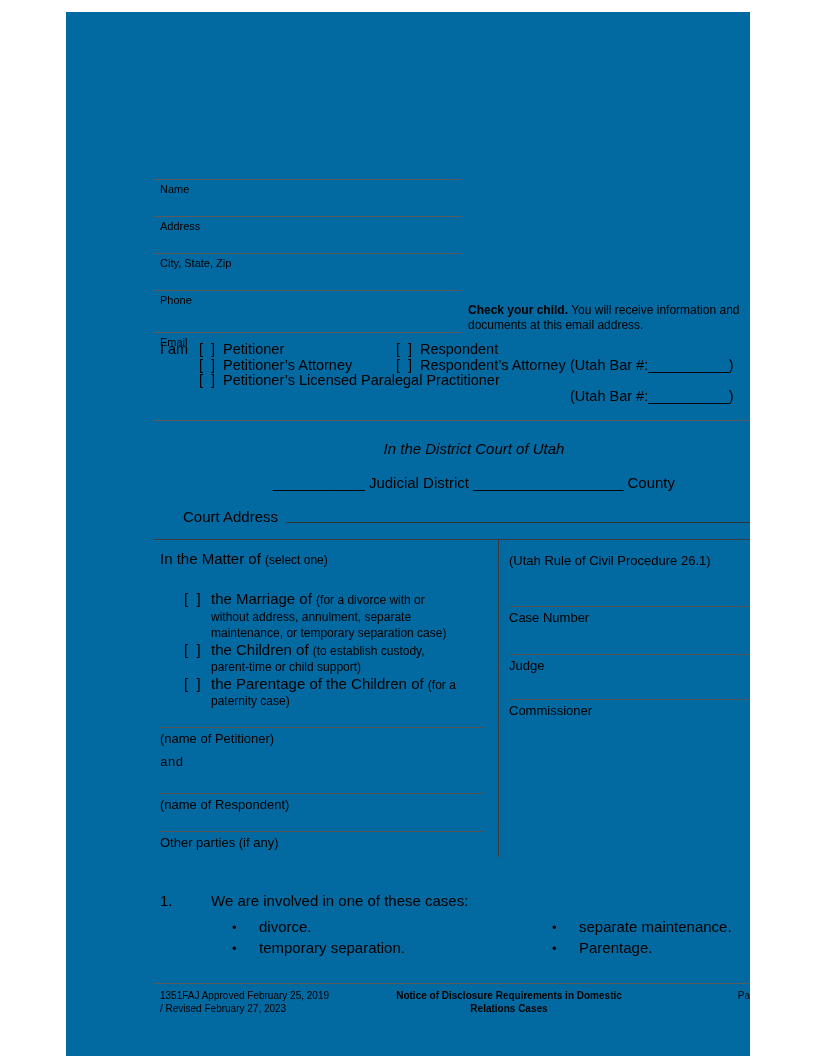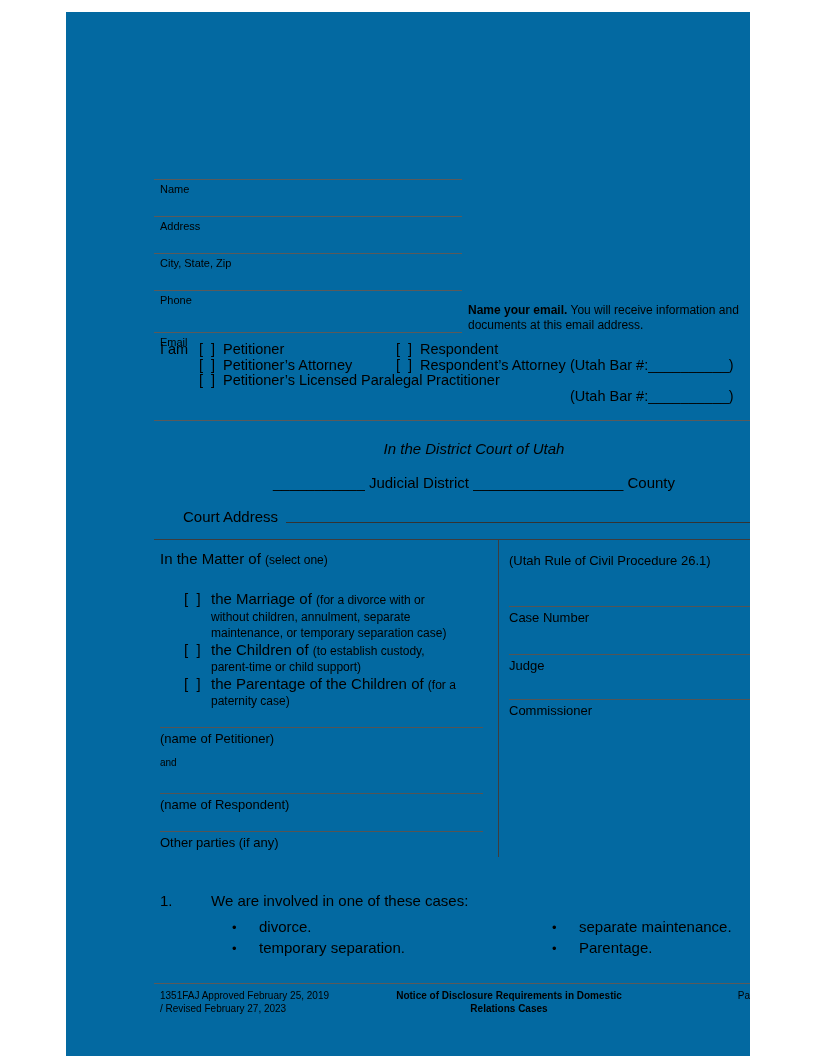--- a/index.html
+++ b/index.html
@@ -58,21 +58,21 @@
   .cap-h .hnote { font-size:12px; }
   .opts { margin-top:24px; }
   .opt { position:relative; padding-left:51px; font-size:15px; line-height:16.5px; }
   .opt .cb2 { position:absolute; left:24px; top:0; }
   .opt .note, .opt .wrap { font-size:12px; }
   .nline { border-bottom:1px solid #555; width:323px; height:0; }
   .nl1 { margin-top:17px; }
   .nl2 { margin-top:22px; }
   .nl3 { margin-top:18px; }
   .nlabel { font-size:13px; line-height:16px; padding-top:3px; }
-  .andword { font-size:10px; line-height:16px; margin-top:8px; }
+  .andword { font-size:13px; line-height:16px; margin-top:8px;font-family:Liberation Mono, monospace; }
 
   .cap-title { font-size:15px; font-weight:bold; line-height:19px; }
   .cap-sub { font-size:13px; line-height:17px; }
   .fgroup .fline { border-bottom:1px solid #555; width:272px; height:0; }
   .fgroup .flabel { font-size:13px; line-height:16px; padding-top:3px; }
   .fg1 { margin-top:37px; }
   .fg2 { margin-top:28px; }
   .fg3 { margin-top:25px; }
 
   
@@ -111,21 +111,21 @@
     <span class="cflabel">City, State, Zip</span>
   </div>
   <div class="cfield" style="top:278px">
     <span class="cflabel">Phone</span>
   </div>
   <div class="cfield" style="top:320px">
     <span class="cflabel">Email</span>
   </div>
 
   <div class="enote">
-    <b>Name your email.</b>
+    <b>Check your child.</b>
     <span>You will receive information and documents at this email address.</span>
   </div>
 
   <div class="iam">
     <div class="row">
       <span class="lead">I am</span>
       <span class="c1"><span class="cb">[&nbsp;&nbsp;]</span><span>Petitioner</span></span>
       <span class="c2"><span class="cb">[&nbsp;&nbsp;]</span><span>Respondent</span></span>
     </div>
     <div class="row">
@@ -159,21 +159,21 @@
     <div class="cap-l">
       <div class="cap-h">
         <span>In the Matter of</span>
         <span class="hnote">(select one)</span>
       </div>
       <div class="opts">
         <div class="opt">
           <span class="cb2">[&nbsp;&nbsp;]</span>
           <span>the Marriage of</span>
           <span class="note">(for a divorce with or</span>
-          <div class="wrap">without children, annulment, separate</div>
+          <div class="wrap">without address, annulment, separate</div>
           <div class="wrap">maintenance, or temporary separation case)</div>
         </div>
         <div class="opt">
           <span class="cb2">[&nbsp;&nbsp;]</span>
           <span>the Children of</span>
           <span class="note">(to establish custody,</span>
           <div class="wrap">parent-time or child support)</div>
         </div>
         <div class="opt">
           <span class="cb2">[&nbsp;&nbsp;]</span>

